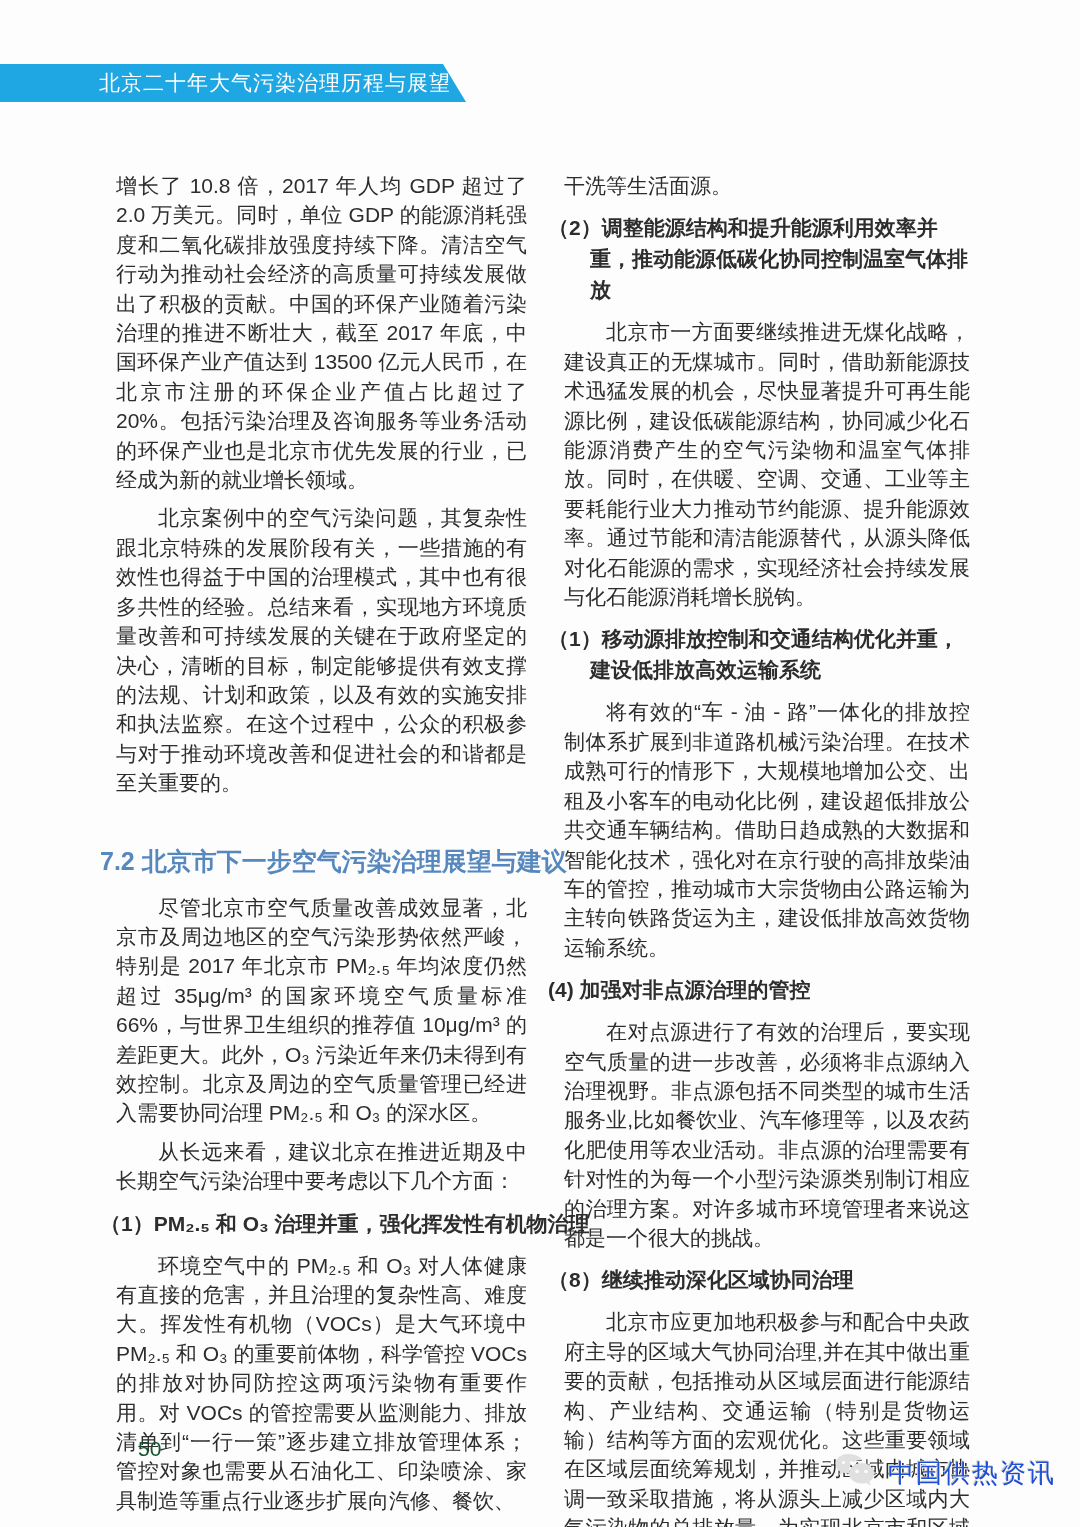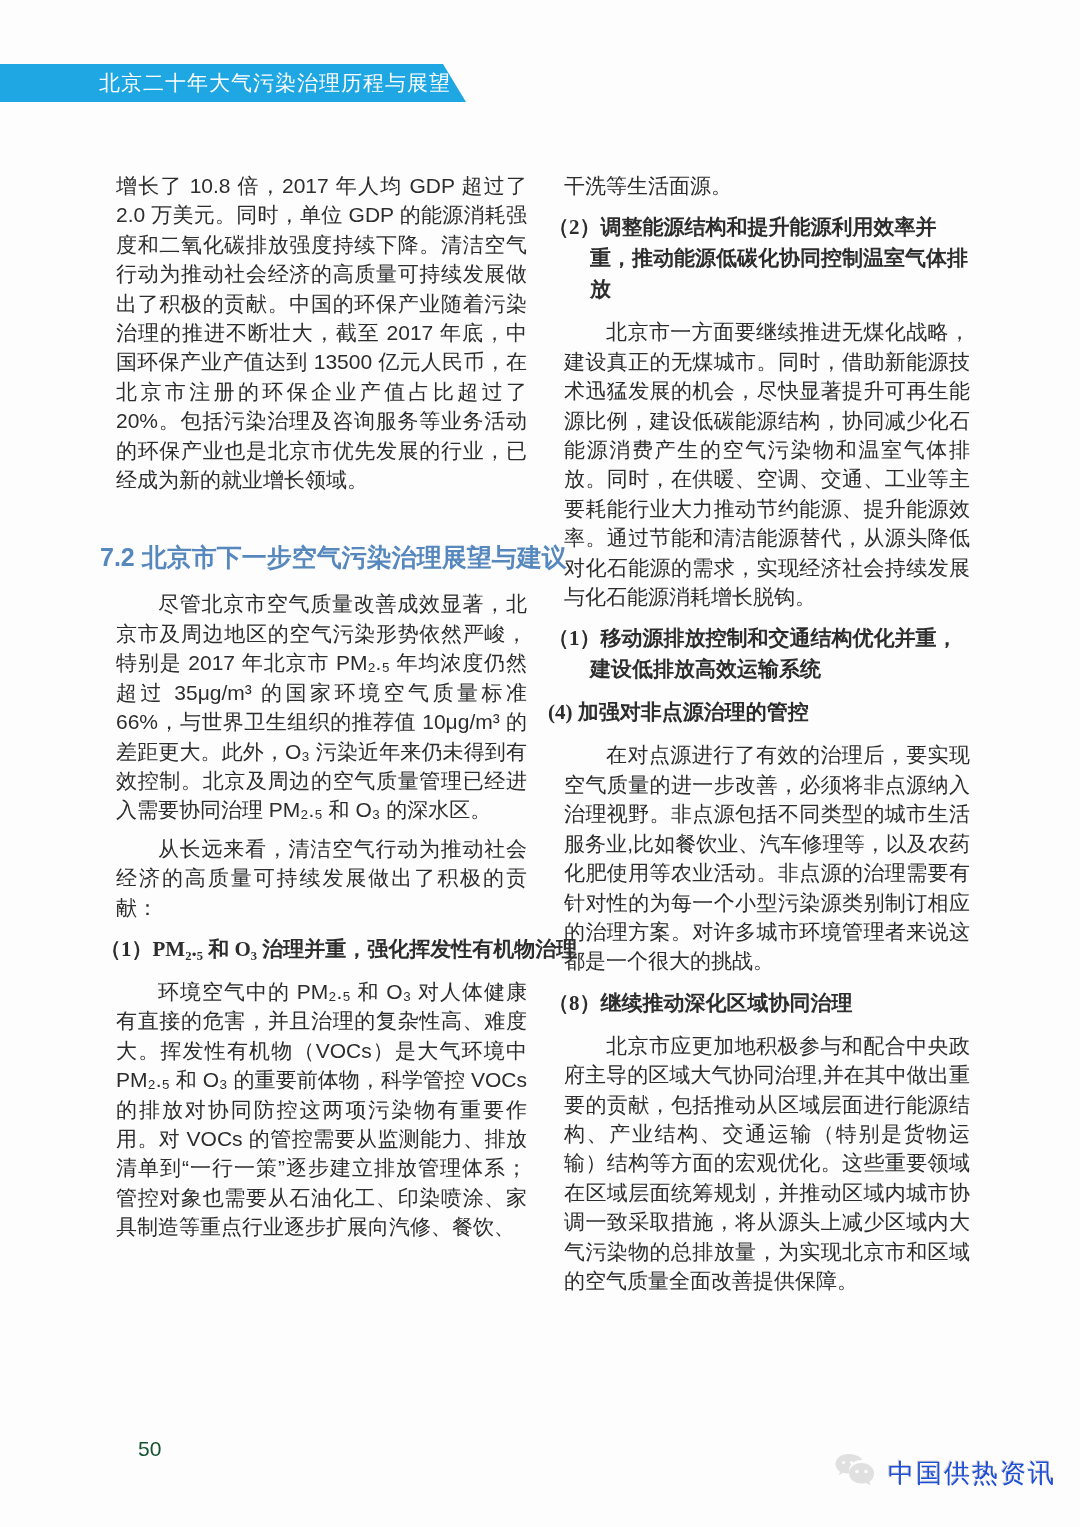--- a/index.html
+++ b/index.html
@@ -50,21 +50,20 @@
     margin: 46px 0 15px 0;
     text-align: left;
     white-space: nowrap;
   }
   .num-heading {
     font-size: 21px;
     font-weight: bold;
     line-height: 31px;
     margin: 12px 0 12px 0;
     text-align: left;
-    font-family: Liberation Serif, serif;
   }
   .hang { padding-left: 2em; text-indent: -2em; }
   .nowrap { white-space: nowrap; }
   
   .page-number {
     position: absolute;
     left: 138px; top: 1437px;
     font-size: 21px;
     color: #14532d;
   }
@@ -87,32 +86,34 @@
 <body>
 
 <div class="page" style="--banner-blue: #1ea7e3; --heading-blue: #5688be;">
 
   <div class="banner">
     <span class="banner-title">北京二十年大气污染治理历程与展望</span>
   </div>
 
   <div class="col col-left">
     <p class="body no-indent">增长了 10.8 倍，2017 年人均 GDP 超过了 2.0 万美元。同时，单位 GDP 的能源消耗强度和二氧化碳排放强度持续下降。清洁空气行动为推动社会经济的高质量可持续发展做出了积极的贡献。中国的环保产业随着污染治理的推进不断壮大，截至 2017 年底，中国环保产业产值达到 13500 亿元人民币，在北京市注册的环保企业产值占比超过了20%。包括污染治理及咨询服务等业务活动的环保产业也是北京市优先发展的行业，已经成为新的就业增长领域。</p>
+    <p class="body">北京案例中的空气污染问题，其复杂性跟北京特殊的发展阶段有关，一些措施的有效性也得益于中国的治理模式，其中也有很多共性的经验。总结来看，实现地方环境质量改善和可持续发展的关键在于政府坚定的决心，清晰的目标，制定能够提供有效支撑的法规、计划和政策，以及有效的实施安排和执法监察。在这个过程中，公众的积极参与对于推动环境改善和促进社会的和谐都是至关重要的。</p>
     <h2 class="section-heading">7.2 北京市下一步空气污染治理展望与建议</h2>
     <p class="body">尽管北京市空气质量改善成效显著，北京市及周边地区的空气污染形势依然严峻，特别是 2017 年北京市 PM₂.₅ 年均浓度仍然超过 35μg/m³ 的国家环境空气质量标准 66%，与世界卫生组织的推荐值 10μg/m³ 的差距更大。此外，O₃ 污染近年来仍未得到有效控制。北京及周边的空气质量管理已经进入需要协同治理 PM₂.₅ 和 O₃ 的深水区。</p>
-    <p class="body">从长远来看，清洁空气行动为推动社会经济的高质量可持续发展做出了积极的贡献：</p>
+    <p class="body">从长远来看，建议北京在推进近期及中长期空气污染治理中要考虑以下几个方面：</p>
     <h3 class="num-heading nowrap">（1）PM₂.₅ 和 O₃ 治理并重，强化挥发性有机物治理</h3>
     <p class="body">环境空气中的 PM₂.₅ 和 O₃ 对人体健康有直接的危害，并且治理的复杂性高、难度大。挥发性有机物（VOCs）是大气环境中 PM₂.₅ 和 O₃ 的重要前体物，科学管控 VOCs 的排放对协同防控这两项污染物有重要作用。对 VOCs 的管控需要从监测能力、排放清单到“一行一策”逐步建立排放管理体系；管控对象也需要从石油化工、印染喷涂、家具制造等重点行业逐步扩展向汽修、餐饮、</p>
   </div>
 
   <div class="col col-right">
     <p class="body no-indent">干洗等生活面源。</p>
     <h3 class="num-heading hang">（2）调整能源结构和提升能源利用效率并重，推动能源低碳化协同控制温室气体排放</h3>
     <p class="body">北京市一方面要继续推进无煤化战略，建设真正的无煤城市。同时，借助新能源技术迅猛发展的机会，尽快显著提升可再生能源比例，建设低碳能源结构，协同减少化石能源消费产生的空气污染物和温室气体排放。同时，在供暖、空调、交通、工业等主要耗能行业大力推动节约能源、提升能源效率。通过节能和清洁能源替代，从源头降低对化石能源的需求，实现经济社会持续发展与化石能源消耗增长脱钩。</p>
     <h3 class="num-heading hang">（1）移动源排放控制和交通结构优化并重，建设低排放高效运输系统</h3>
+    <p class="body">将有效的“车 - 油 - 路”一体化的排放控制体系扩展到非道路机械污染治理。在技术成熟可行的情形下，大规模地增加公交、出租及小客车的电动化比例，建设超低排放公共交通车辆结构。借助日趋成熟的大数据和智能化技术，强化对在京行驶的高排放柴油车的管控，推动城市大宗货物由公路运输为主转向铁路货运为主，建设低排放高效货物运输系统。</p>
     <h3 class="num-heading">(4) 加强对非点源治理的管控</h3>
     <p class="body">在对点源进行了有效的治理后，要实现空气质量的进一步改善，必须将非点源纳入治理视野。非点源包括不同类型的城市生活服务业,比如餐饮业、汽车修理等，以及农药化肥使用等农业活动。非点源的治理需要有针对性的为每一个小型污染源类别制订相应的治理方案。对许多城市环境管理者来说这都是一个很大的挑战。</p>
     <h3 class="num-heading">（8）继续推动深化区域协同治理</h3>
     <p class="body">北京市应更加地积极参与和配合中央政府主导的区域大气协同治理,并在其中做出重要的贡献，包括推动从区域层面进行能源结构、产业结构、交通运输（特别是货物运输）结构等方面的宏观优化。这些重要领域在区域层面统筹规划，并推动区域内城市协调一致采取措施，将从源头上减少区域内大气污染物的总排放量，为实现北京市和区域的空气质量全面改善提供保障。</p>
   </div>
 
   <div class="page-number">50</div>
 
   <div class="watermark">
     <span>

